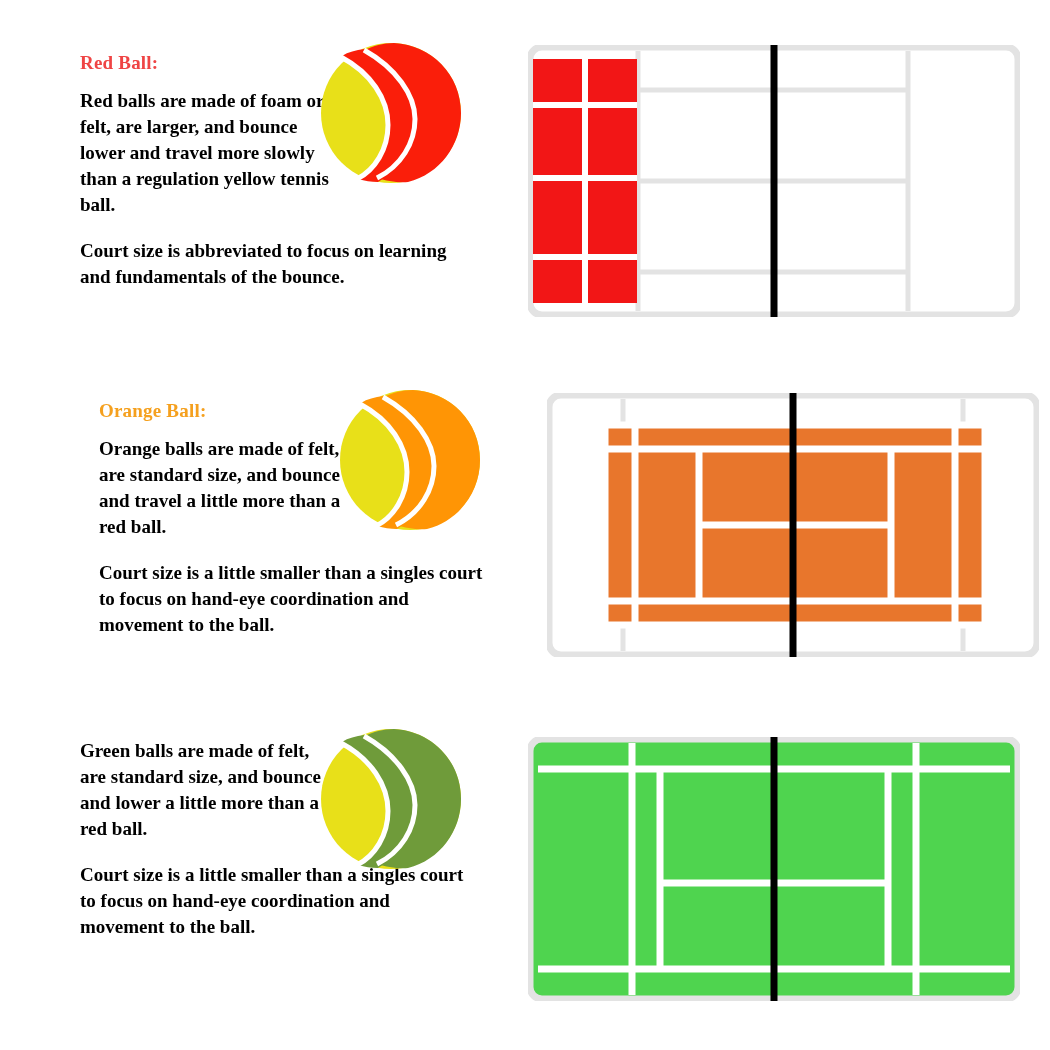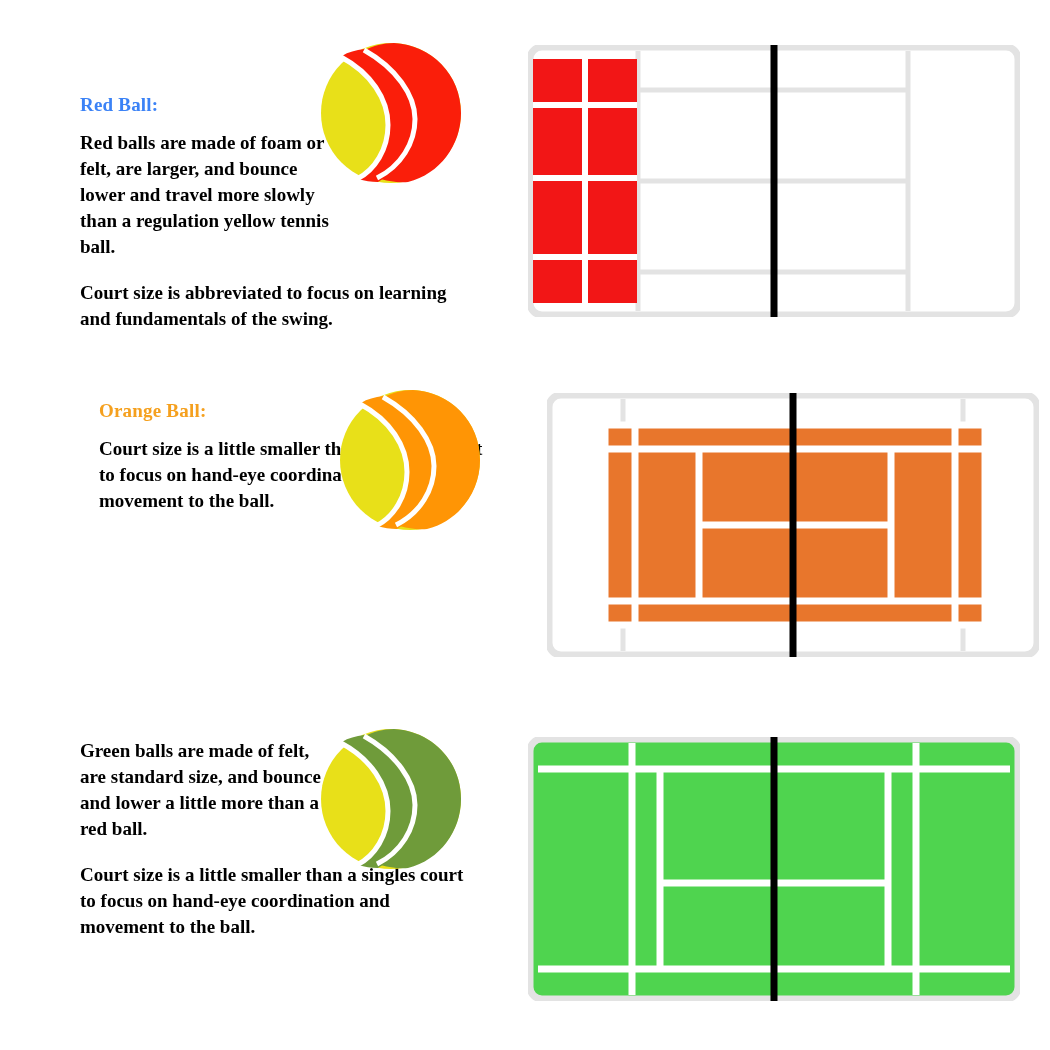--- a/index.html
+++ b/index.html
@@ -60,23 +60,23 @@
     position: absolute;
   }
   .court-wrap svg { display: block; }
 </style>
 </head>
 <body>
 
 <div class="section" style="top:0;height:370px;">
 
   <div class="text-col" style="top:52px;">
-    <div class="heading" style="color:#3b82f6;margin-top:42px;">Red Ball:</div>
+    <div class="heading" style="color:#ef4444;">Red Ball:</div>
     <div class="para para-narrow">Red balls are made of foam or felt, are larger, and bounce lower and travel more slowly than a regulation yellow tennis ball.</div>
-    <div class="para para-wide">Court size is abbreviated to focus on learning and fundamentals of the swing.</div>
+    <div class="para para-wide">Court size is abbreviated to focus on learning and fundamentals of the bounce.</div>
   </div>
 
   <div class="ball" style="left:320px;top:42px;">
     <svg width="142" height="142" viewBox="0 0 142 142">
       <circle cx="71" cy="71" r="70" fill="#e8e019"></circle>
       <path d="M 45 8 C 78 26 96 52 96 76 C 96 100 82 124 58 136 C 66 139 79 141 88 140 C 120 132 141 103 141 71 C 141 33 112 3 74 1 C 63 1 53 4 45 8 Z" fill="#fa1e0a"></path>
       <path d="M 22 14 C 52 30 69 56 69 82 C 69 106 56 128 38 137 C 45 139 51 140 58 140 C 80 127 96 102 96 76 C 96 48 76 22 44 7 C 36 8 28 10 22 14 Z" fill="#fa1e0a"></path>
       <path d="M 44 8 C 76 26 95 53 95 77 C 95 101 81 124 57 136" fill="none" stroke="#ffffff" stroke-width="5"></path>
       <path d="M 21 15 C 51 31 68 57 68 83 C 68 107 55 128 37 137" fill="none" stroke="#ffffff" stroke-width="5"></path>
     </svg>
@@ -103,20 +103,21 @@
       </g>
       <line x1="246" y1="0" x2="246" y2="272" stroke="#000000" stroke-width="7"></line>
     </svg>
   </div>
 </div>
 
 <div class="section" style="top:370px;height:340px;margin-left:19px;">
 
   <div class="text-col" style="top:30px;">
     <div class="heading" style="color:#f5a01e;">Orange Ball:</div>
+    <div class="para para-narrow">Orange balls are made of felt, are standard size, and bounce and travel a little more than a red ball.</div>
     <div class="para para-wide">Court size is a little smaller than a singles court to focus on hand-eye coordination and movement to the ball.</div>
   </div>
 
   <div class="ball" style="left:320px;top:19px;">
     <svg width="142" height="142" viewBox="0 0 142 142">
       <circle cx="71" cy="71" r="70" fill="#e8e019"></circle>
       <path d="M 45 8 C 78 26 96 52 96 76 C 96 100 82 124 58 136 C 66 139 79 141 88 140 C 120 132 141 103 141 71 C 141 33 112 3 74 1 C 63 1 53 4 45 8 Z" fill="#ff9505"></path>
       <path d="M 22 14 C 52 30 69 56 69 82 C 69 106 56 128 38 137 C 45 139 51 140 58 140 C 80 127 96 102 96 76 C 96 48 76 22 44 7 C 36 8 28 10 22 14 Z" fill="#ff9505"></path>
       <path d="M 44 8 C 76 26 95 53 95 77 C 95 101 81 124 57 136" fill="none" stroke="#ffffff" stroke-width="5"></path>
       <path d="M 21 15 C 51 31 68 57 68 83 C 68 107 55 128 37 137" fill="none" stroke="#ffffff" stroke-width="5"></path>

